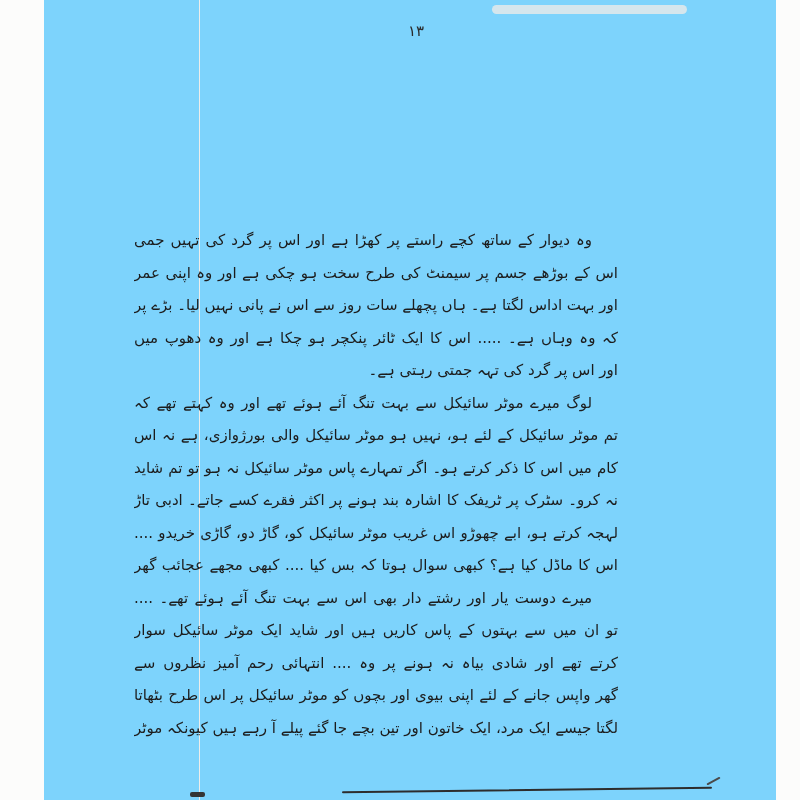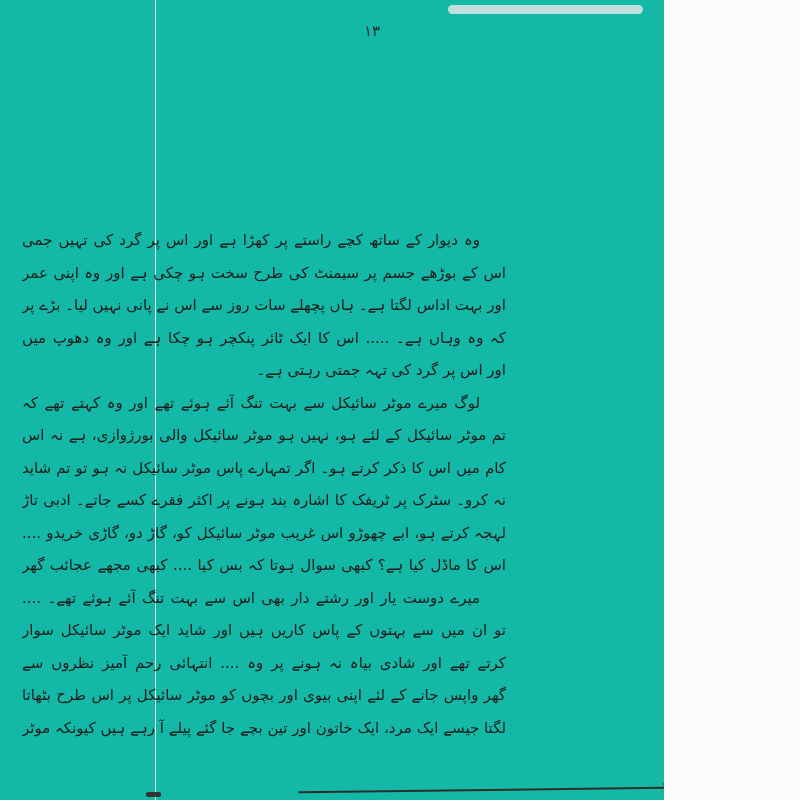--- a/index.html
+++ b/index.html
@@ -2,22 +2,23 @@
 <html lang="ur"><head>
 <meta charset="utf-8">
 <style>
   html, body { margin:0; padding:0; }
   body {
     width:800px; height:800px;
     background:#fcfcfb;
     font-family:"DejaVu Sans", sans-serif;
   }
   .canvas {
-    position:relative; width:664px; height:800px; overflow:hidden;
-    background:#14b8a6;
+    position:relative; width:732px; height:800px; overflow:hidden;
+    background:#7dd3fc;
+    margin-left:44px;
   }
   
   .page-edge-left {
     position:absolute; left:155px; top:0; width:1px; height:100%;
     background:#ededeb;
   }
   .scan-smudge-top {
     position:absolute; left:448px; top:5px; width:195px; height:9px;
     background:#ebebe9; border-radius:5px; opacity:.8;
   }

